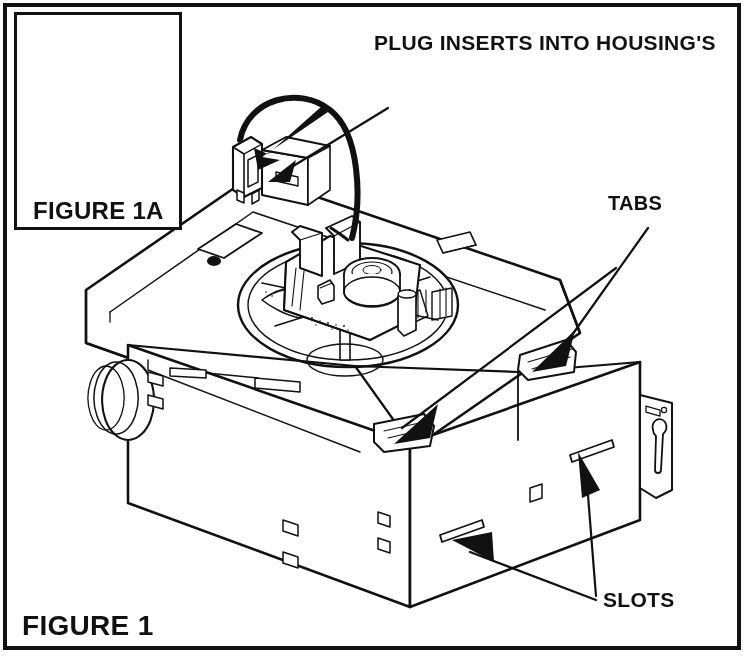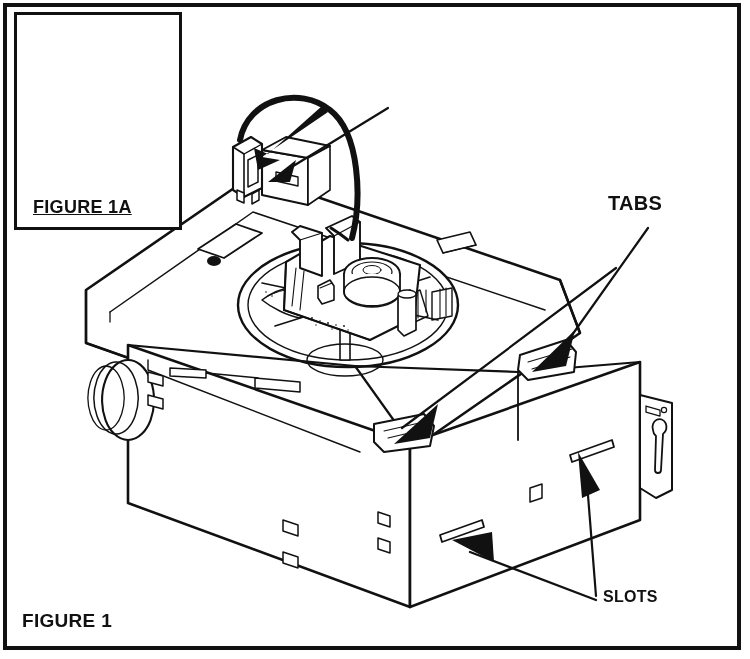--- a/index.html
+++ b/index.html
@@ -3,23 +3,23 @@
 <meta charset="utf-8">
 <style>
   html,body{margin:0;padding:0;background:#fff;}
   body{font-family:"Liberation Sans",sans-serif;}
   #page{position:relative;width:750px;height:659px;background:#ffffff;overflow:hidden;}
   #frame{position:absolute;left:3px;top:3px;width:738px;height:647px;border:4px solid #111;box-sizing:border-box;background:#fff;}
   #art{position:absolute;left:0;top:0;width:750px;height:659px;}
   .lbl{position:absolute;color:#111;font-weight:bold;letter-spacing:0.3px;white-space:pre;}
   #plug-label{left:374px;top:28px;font-size:21px;line-height:30px;}
   #tabs-label{left:608px;top:192px;font-size:20px;}
-  #slots-label{left:603px;top:588px;font-size:16px;}
-  #fig1a-label{left:33px;top:197px;font-size:18px;text-decoration:underline;}
-  #fig1-label{left:22px;top:610px;font-size:19px;}
+  #slots-label{left:603px;top:588px;font-size:21px;}
+  #fig1a-label{left:33px;top:197px;font-size:24px;}
+  #fig1-label{left:22px;top:610px;font-size:28px;}
   #inset-box{position:absolute;left:14px;top:12px;width:168px;height:218px;border:3px solid #111;box-sizing:border-box;background:#fff;}
 </style>
 </head>
 <body>
 
 <div id="page">
   <div id="frame"></div>
 
   <svg id="art" viewBox="0 0 750 659">
     <defs>
@@ -222,21 +222,21 @@
         <path d="M596,600 L470,552" fill="none"></path>
         <path d="M582,498 L578,452 L600,490 Z" stroke="none" fill="#111"></path>
         <path d="M494,562 L452,540 L492,532 Z" stroke="none" fill="#111"></path>
       </g>
 
     </g>
   </svg>
 
   <div id="inset-box"></div>
 
-  <div class="lbl" id="plug-label"><br></div>
+  <div class="lbl" id="plug-label"><span>PLUG INSERTS INTO HOUSING'S</span><br></div>
 
   <div class="lbl" id="tabs-label">TABS</div>
 
   <div class="lbl" id="slots-label">SLOTS</div>
 
   <div class="lbl" id="fig1a-label">FIGURE 1A</div>
 
   <div class="lbl" id="fig1-label">FIGURE 1</div>
 </div>
 

